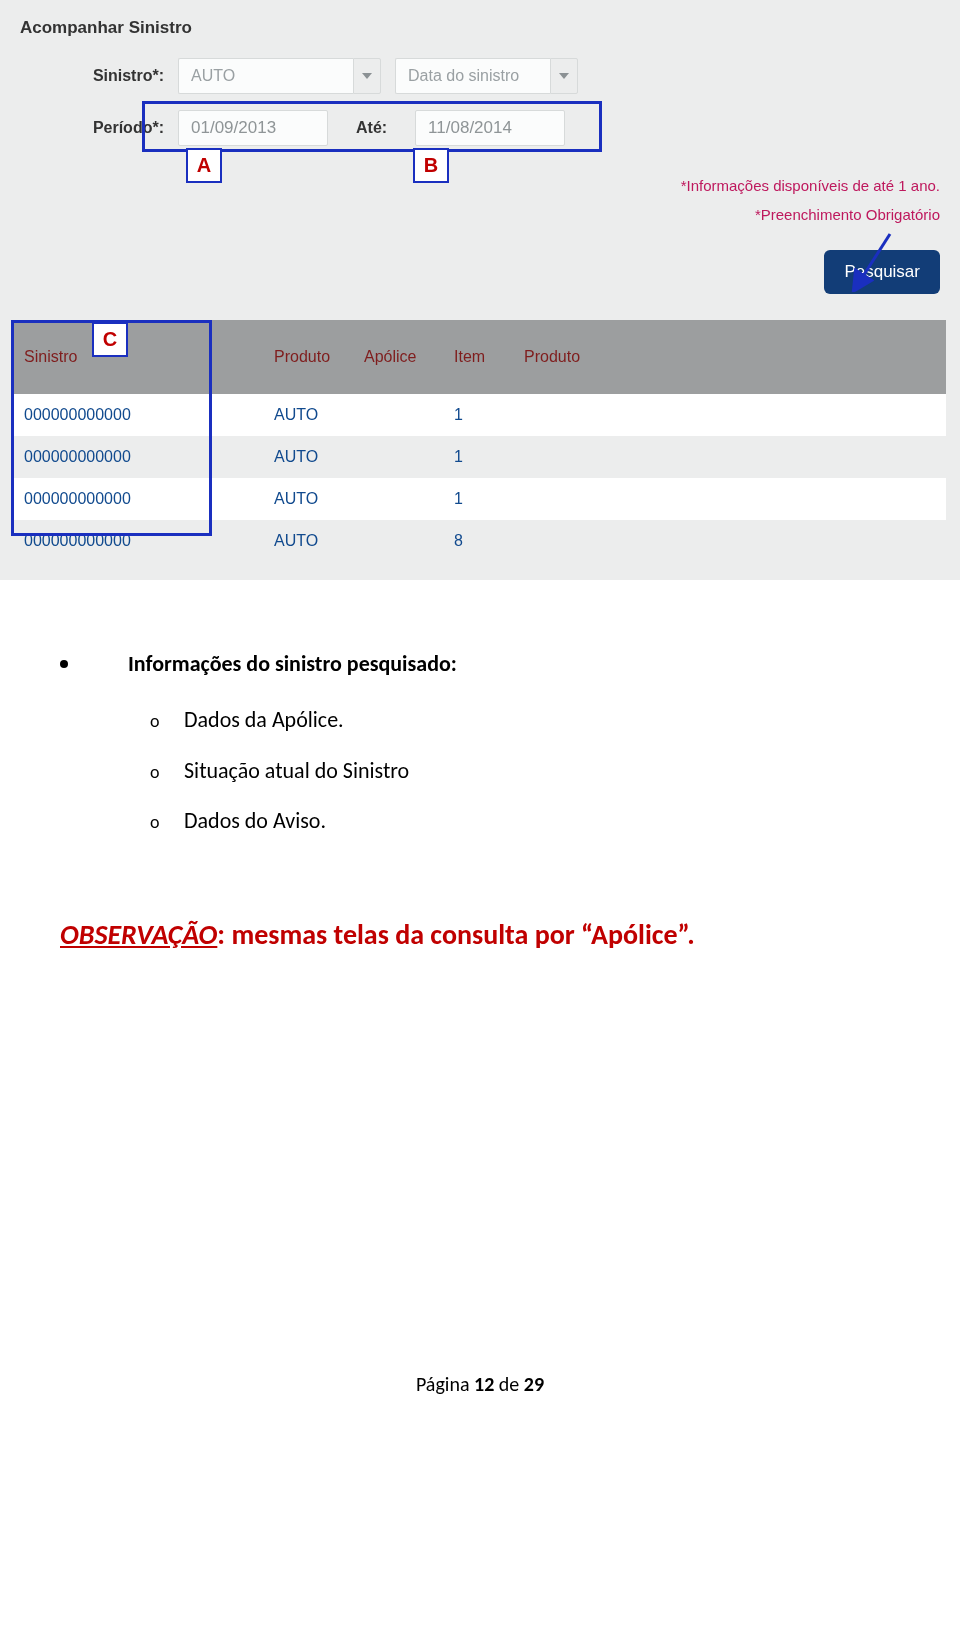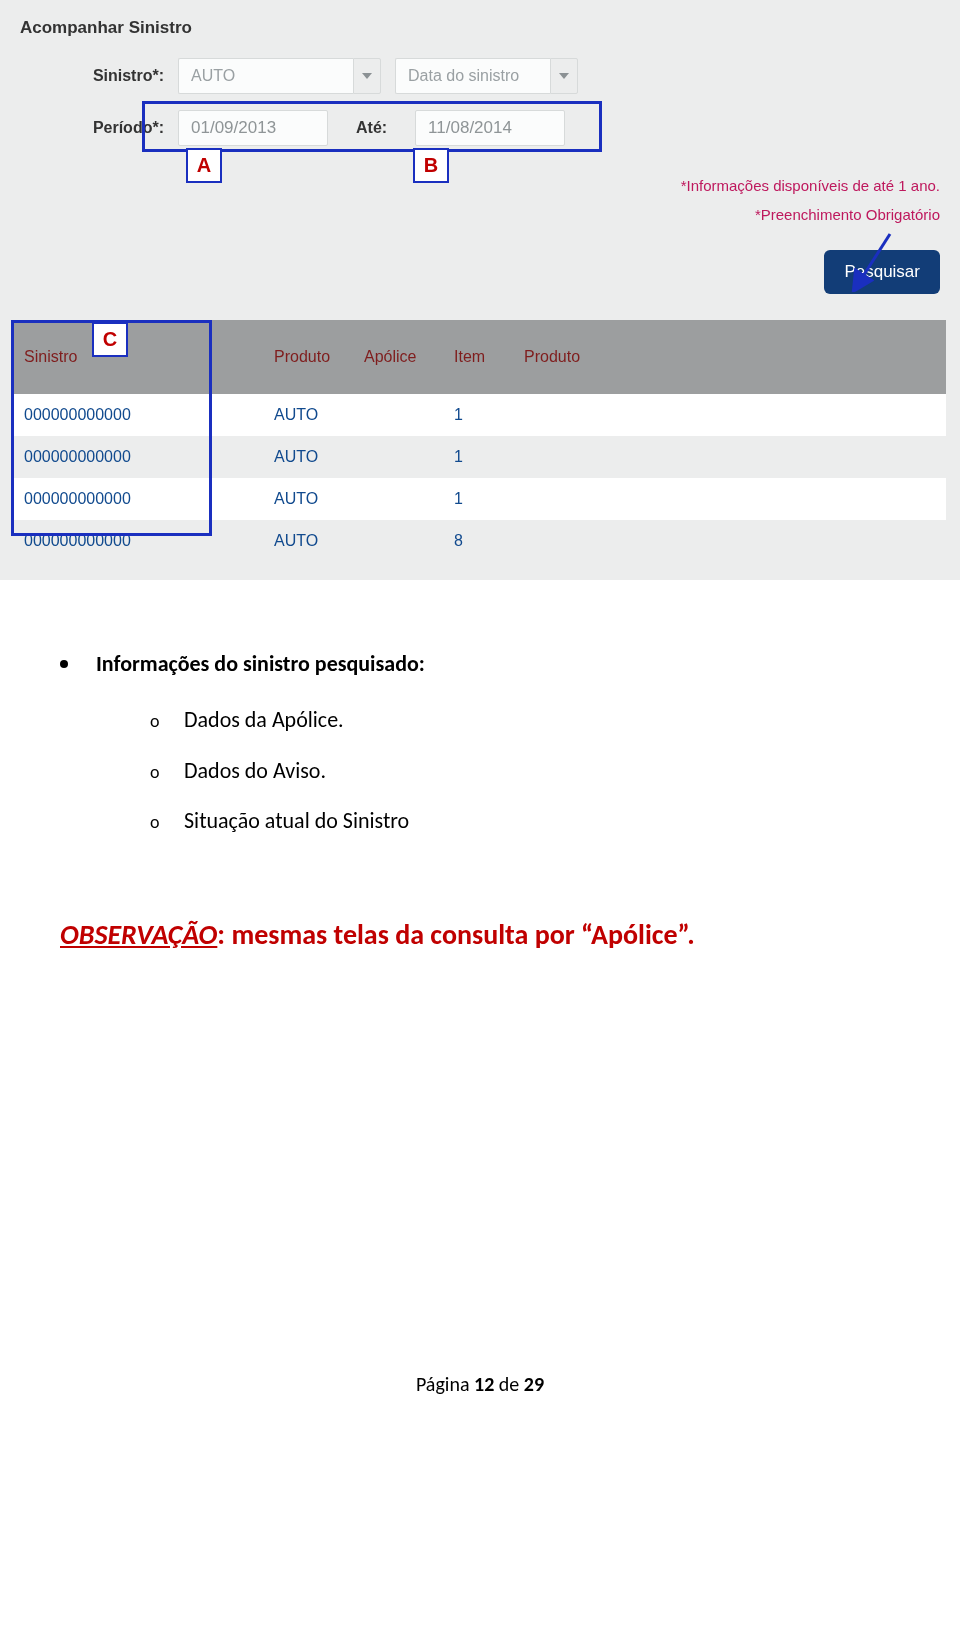--- a/index.html
+++ b/index.html
@@ -150,20 +150,21 @@
     padding: 40px 60px 0 60px;
     font-family: Calibri, Arial, sans-serif;
     color: #000;
   }
   .bullet-head {
     display: flex;
     align-items: center;
     font-size: 22px;
     font-weight: bold;
     margin: 30px 0 18px 0;
+    gap: 32px;
   }
   .bullet-dot {
     width: 8px; height: 8px; background: #000; border-radius: 50%;
     margin-right: 28px;
   }
   .sub-list {
     margin-left: 90px;
     font-size: 22px;
     line-height: 2.3;
   }
@@ -293,22 +294,22 @@
   </div>
 </div>
 
 <div class="doc-body">
   <div class="bullet-head">
     <span class="bullet-dot"></span>
     <span>Informações do sinistro pesquisado:</span>
   </div>
   <div class="sub-list">
     <div><span class="o">o</span><span>Dados da Apólice.</span></div>
+    <div><span class="o">o</span><span>Situação atual do Sinistro</span></div>
     <div><span class="o">o</span><span>Dados do Aviso.</span></div>
-    <div><span class="o">o</span><span>Situação atual do Sinistro</span></div>
   </div>
 
   <div class="obs">
     <span class="u">OBSERVAÇÃO</span><span>: mesmas telas da consulta por “Apólice”.</span>
   </div>
 </div>
 
 <div class="footer">
   <span>Página </span><b>12</b><span> de </span><b>29</b>
 </div>

